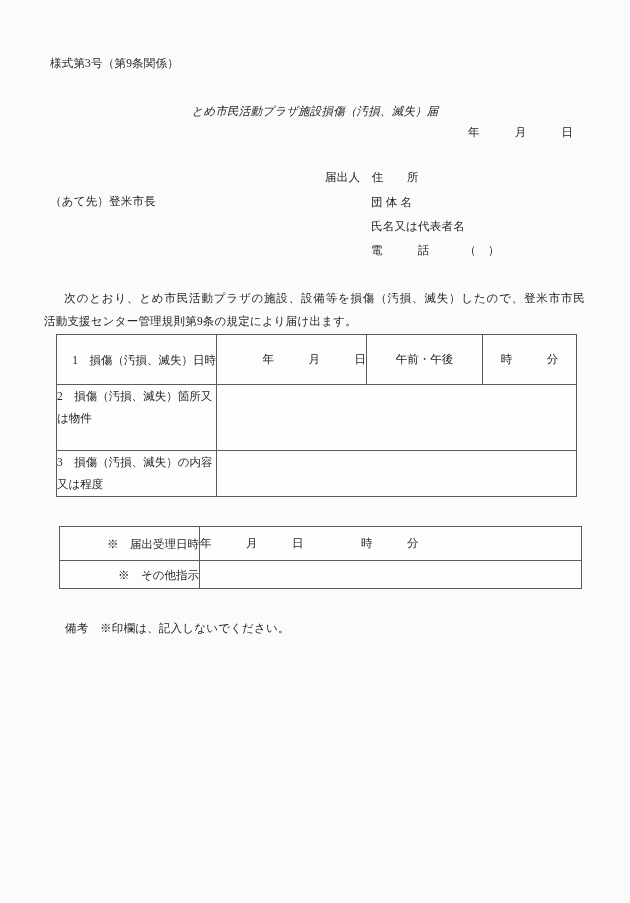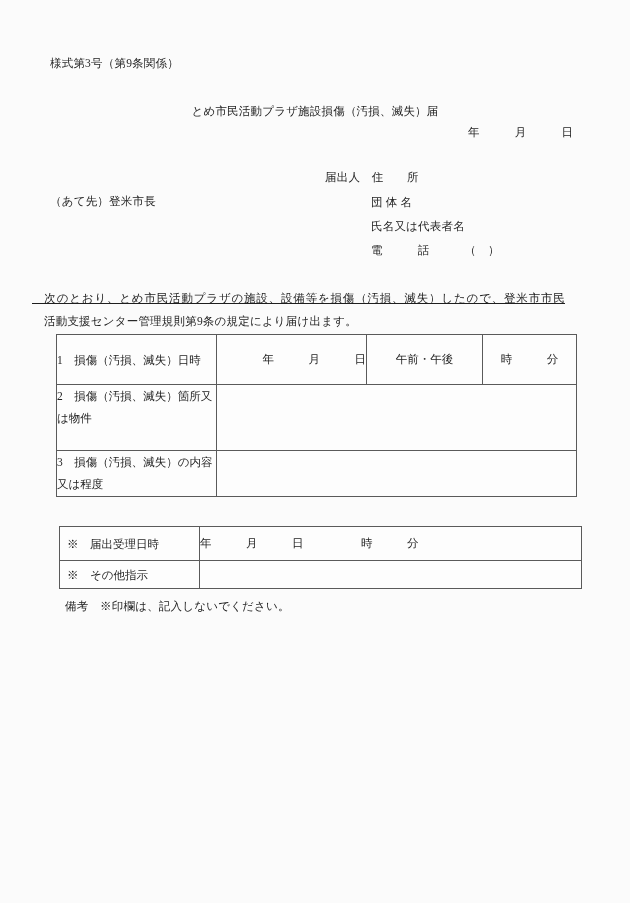--- a/index.html
+++ b/index.html
@@ -6,21 +6,21 @@
   body {
     width:630px; height:903px;
     background:#fbfbfb;
     position:relative;
     font-family:"Liberation Serif","DejaVu Serif",serif;
     font-size:11.5px;
     color:#1e1e1e;
     overflow:hidden;
   }
   .abs { position:absolute; white-space:pre; line-height:14px; letter-spacing:0.2px; }
-  .title-line { left:0; width:630px; text-align:center; }
+  .title-line { left:0; width:630px; text-align:center;font-style:italic; }
   .par { white-space:normal; width:533px; line-height:23px; }
   .par-justify { text-align:justify; text-align-last:justify; }
 
   table.formtbl {
     position:absolute;
     border-collapse:collapse;
     table-layout:fixed;
     background:#fdfdfd;
   }
   table.formtbl td {
@@ -28,21 +28,21 @@
     padding:0;
     overflow:hidden;
   }
   td.lbl {
     vertical-align:top;
     padding:6px 2px 0 6px;
     line-height:22px;
     white-space:normal;
     word-break:break-all;
   }
-  td.lbl-mid { vertical-align:middle; padding:0 2px 0 6px; line-height:14px; white-space:normal; }
+  td.lbl-mid { vertical-align:middle; padding:0 2px 0 6px; line-height:14px; white-space:normal;text-align:right; }
   td.cell-center { text-align:center; vertical-align:middle; white-space:pre; }
   td.cell-dateright { text-align:right; vertical-align:middle; padding-right:5px; white-space:pre; }
   td.cell-dateleft { text-align:left; vertical-align:middle; padding-left:62px; white-space:pre;margin-left:42px; }
   td.entry { vertical-align:top; }
 </style>
 </head>
 <body>
 
 <div class="abs" style="left:50px; top:56px;">様式第3号（第9条関係）</div>
 
@@ -53,21 +53,21 @@
 <div class="abs" style="left:50px; top:146px;margin-top:48px;">（あて先）登米市長</div>
 
 <div class="abs" style="left:325px; top:170px;">届出人　住　　所</div>
 
 <div class="abs" style="left:371px; top:195px;text-align:center;">団 体 名</div>
 
 <div class="abs" style="left:371px; top:219px;">氏名又は代表者名</div>
 
 <div class="abs" style="left:371px; top:243px;">電　　　話　　　（　）</div>
 
-<div class="abs par par-justify" style="left:32px; top:287px;text-decoration:underline;">　次のとおり、とめ市民活動プラザの施設、設備等を損傷（汚損、滅失）したので、登米市市民</div>
+<div class="abs par par-justify" style="left:52px; top:287px;">　次のとおり、とめ市民活動プラザの施設、設備等を損傷（汚損、滅失）したので、登米市市民</div>
 
 <div class="abs par" style="left:44px; top:310px;">活動支援センター管理規則第9条の規定により届け出ます。</div>
 
 <table class="formtbl" style="left:56px; top:334px; width:520px;">
   <colgroup>
     <col style="width:160px">
       <col style="width:150px">
       <col style="width:116px">
       <col style="width:94px">
   </colgroup>
@@ -99,13 +99,13 @@
     <td class="lbl-mid" style="padding-left:7px;">※　届出受理日時</td>
     <td class="cell-dateleft">年　　　月　　　日　　　　　時　　　分</td>
   </tr>
   <tr style="height:28px;">
     <td class="lbl-mid" style="padding-left:7px;">※　その他指示</td>
     <td class="entry"></td>
   </tr>
 </tbody>
   </table>
 
-<div class="abs" style="left:65px; top:599px;">備考　※印欄は、記入しないでください。</div>
+<div class="abs" style="left:65px; top:621px;">備考　※印欄は、記入しないでください。</div>
 
 </body></html>

